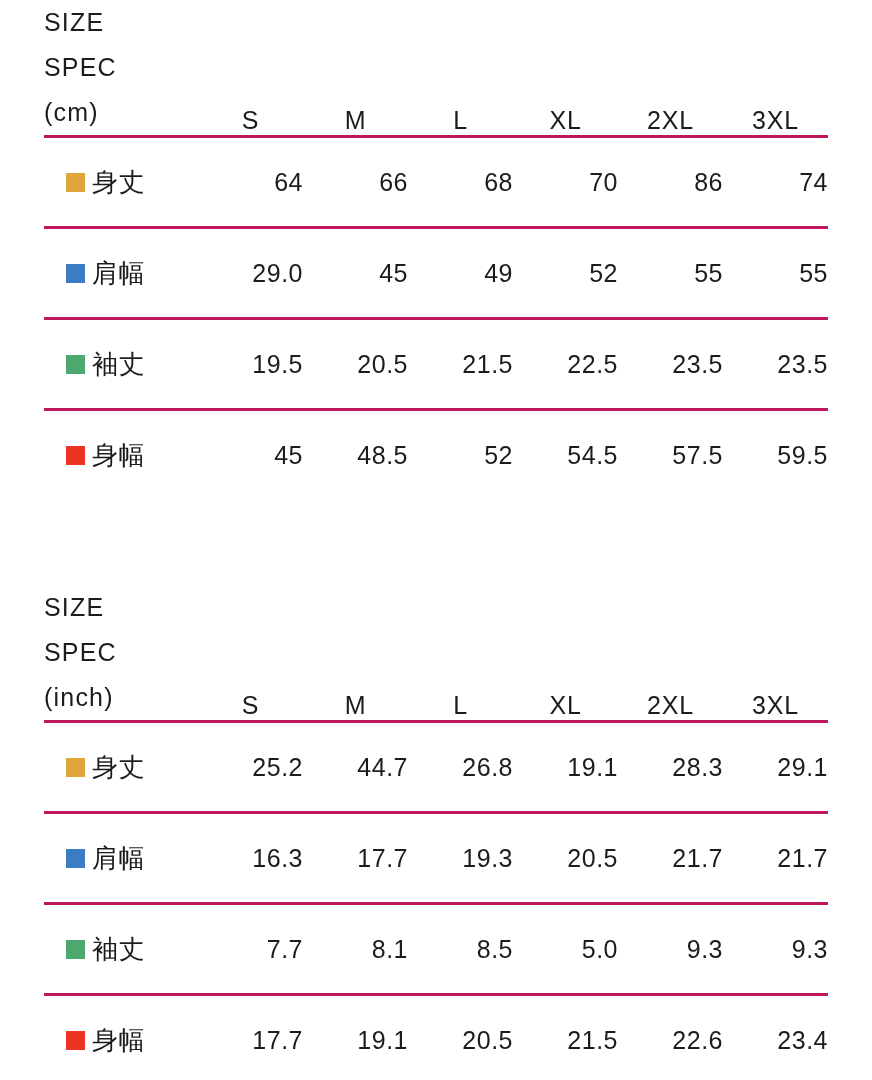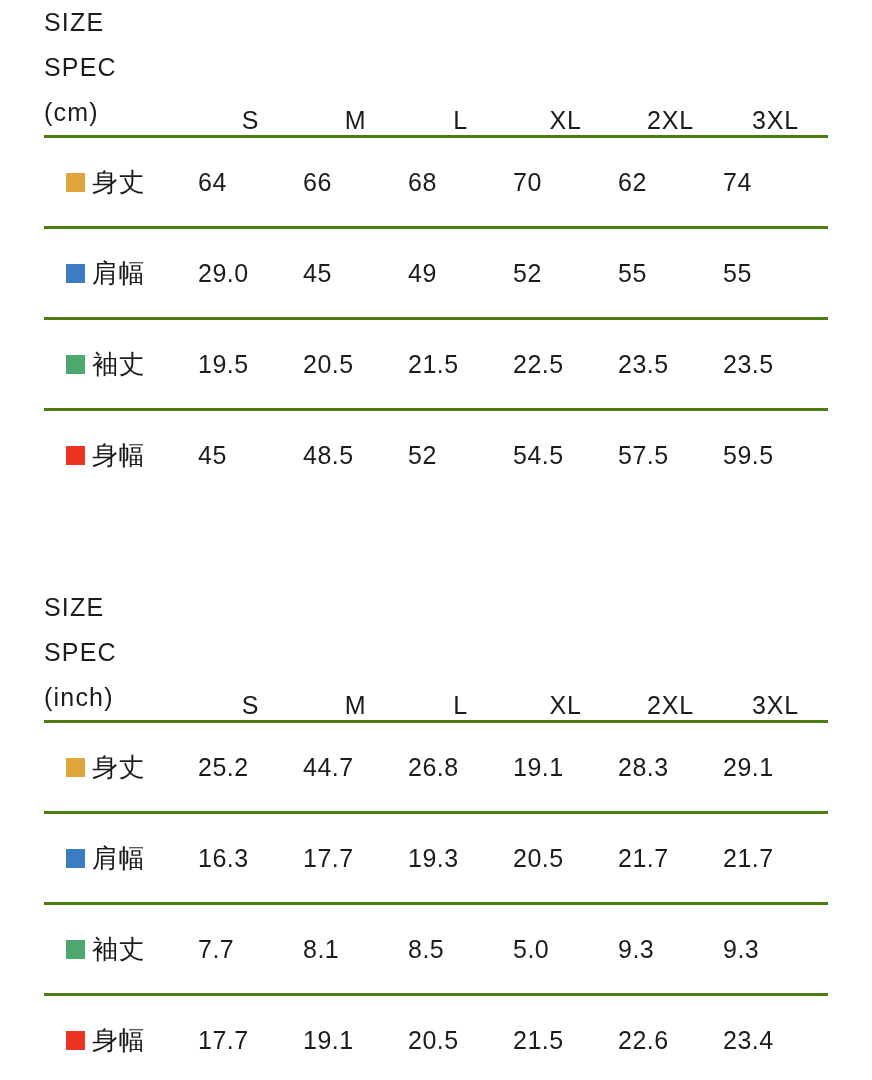--- a/index.html
+++ b/index.html
@@ -52,31 +52,31 @@
   .size-head {
     text-align: center;
     font-size: 25px;
     letter-spacing: 0.8px;
     color: #1c1c1c;
     padding-bottom: 47px;
   }
 
   
   .data-row > * {
-    border-top: 3px solid #4d7c0f;
+    border-top: 3px solid #be185d;
   }
 
   
   .data-row td {
     padding: 0;
     height: 88px;
     font-size: 25px;
     letter-spacing: 0.5px;
     color: #1c1c1c;
-    text-align: left;
+    text-align: right;
     vertical-align: middle;
   }
   .row-label {
     text-align: left !important;
     padding-left: 22px !important;
     white-space: nowrap;
     font-size: 25px;
   }
   .swatch {
     display: inline-block;
@@ -123,21 +123,21 @@
     </thead>
     <tbody>
       <tr class="data-row">
         <td class="row-label">
           <span class="swatch" style="background: rgb(224, 166, 60);"></span><span class="label-text">身丈</span>
         </td>
         <td>64</td>
         <td>66</td>
         <td>68</td>
         <td>70</td>
-        <td>62</td>
+        <td>86</td>
         <td>74</td>
       </tr>
       <tr class="data-row">
         <td class="row-label">
           <span class="swatch" style="background: rgb(59, 124, 196);"></span><span class="label-text">肩幅</span>
         </td>
         <td>29.0</td>
         <td>45</td>
         <td>49</td>
         <td>52</td>

